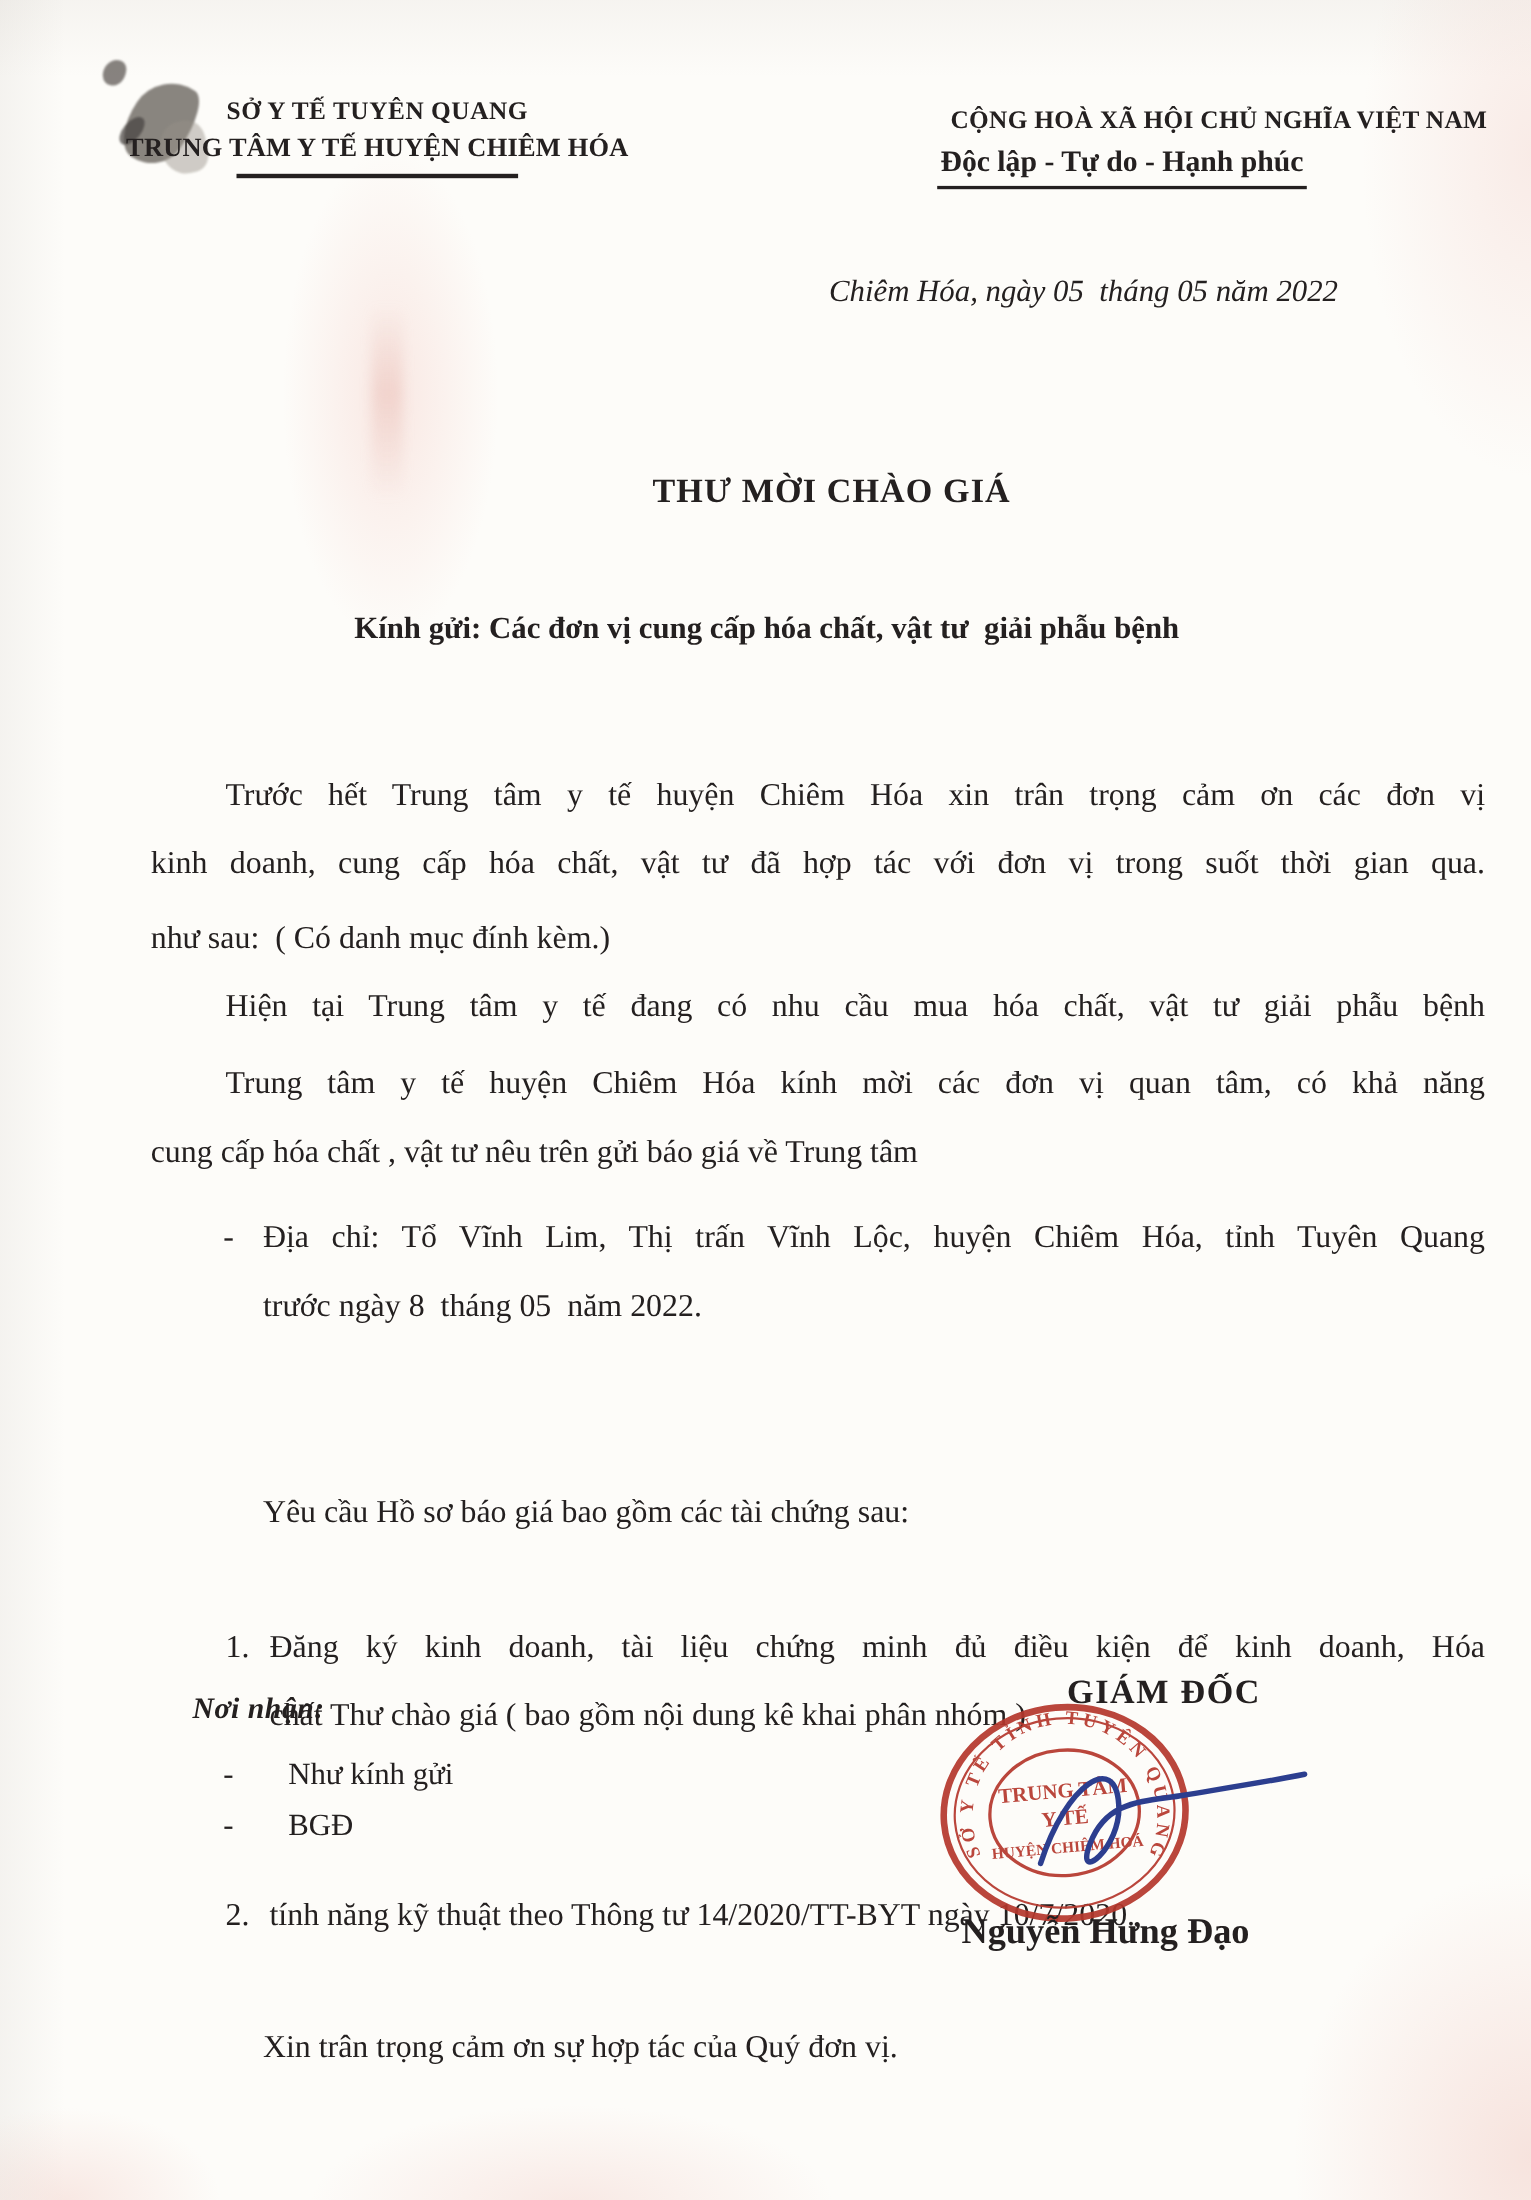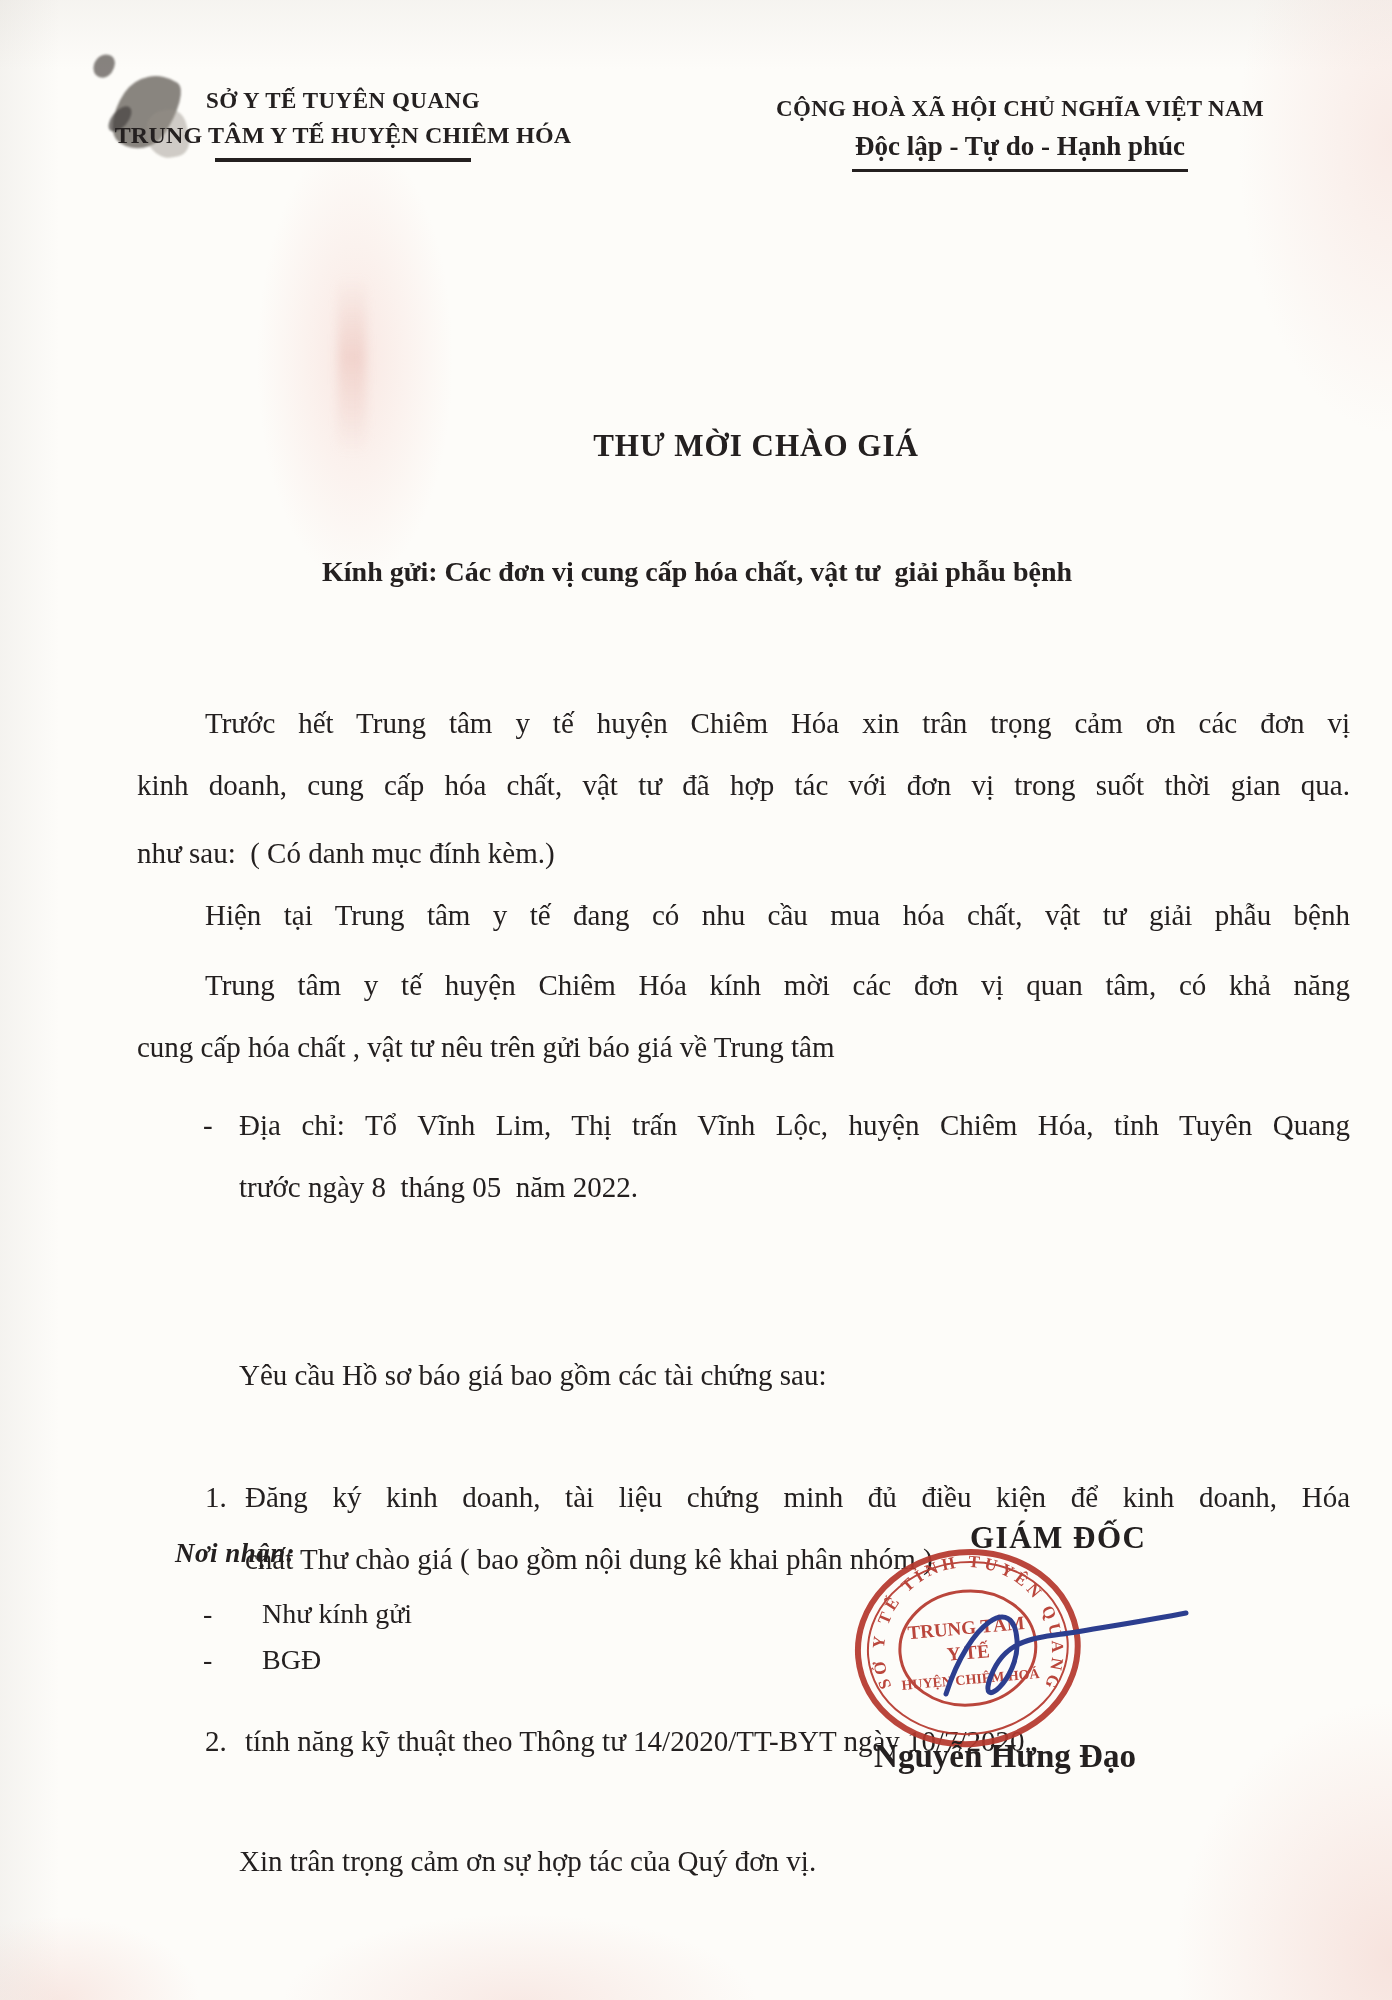--- a/index.html
+++ b/index.html
@@ -17,21 +17,21 @@
       #fdfcf9;
   }
   .abs{position:absolute;}
 
   
   .hdr-left{left:108px;top:88px;width:470px;text-align:center;}
   .hdr-left .l1{font-size:23px;font-weight:bold;letter-spacing:.5px;}
   .hdr-left .l2{font-size:24px;font-weight:bold;margin-top:8px;letter-spacing:.2px;}
   .hdr-left .rule{width:256px;height:4px;background:#242020;margin:9px auto 0;}
   .hdr-right{left:688px;top:96px;width:664px;text-align:center;}
-  .hdr-right .l1{font-size:23px;font-weight:bold;letter-spacing:.3px;}
+  .hdr-right .l1{font-size:23px;font-weight:bold;letter-spacing:.3px;text-align:right;}
   .hdr-right .l2{font-size:27px;font-weight:bold;margin-top:9px;}
   .hdr-right .rule{width:336px;height:3px;background:#242020;margin:7px auto 0;}
   .dateline{left:660px;top:250px;width:650px;text-align:center;font-style:italic;font-size:28px;}
 
   .doc-title{left:0;top:428px;width:1512px;text-align:center;font-size:31px;font-weight:bold;letter-spacing:1px;}
   .salutation{left:322px;top:556px;font-size:28px;font-weight:bold;white-space:nowrap;}
 
   
   .flow{left:137px;width:1213px;font-size:29px;}
   .line{line-height:62px;}
@@ -83,20 +83,21 @@
     <div class="l2">TRUNG TÂM Y TẾ HUYỆN CHIÊM HÓA</div>
     <div class="rule"></div>
   </div>
 
   <div class="abs hdr-right">
     <div class="l1">CỘNG HOÀ XÃ HỘI CHỦ NGHĨA VIỆT NAM</div>
     <div class="l2">Độc lập - Tự do - Hạnh phúc</div>
     <div class="rule"></div>
   </div>
 
+  <div class="abs dateline">Chiêm Hóa, ngày 05&nbsp; tháng 05 năm 2022</div>
 
   <div class="abs doc-title">THƯ MỜI CHÀO GIÁ</div>
 
   <div class="abs salutation">Kính gửi: Các đơn vị cung cấp hóa chất, vật tư&nbsp; giải phẫu bệnh</div>
 
   <div class="abs flow" style="top:692px;">
     <div class="line j ind">Trước hết Trung tâm y tế huyện Chiêm Hóa xin trân trọng cảm ơn các đơn vị</div>
     <div class="line j">kinh doanh, cung cấp hóa chất, vật tư đã hợp tác với đơn vị trong suốt thời gian qua.</div>
   </div>
 

